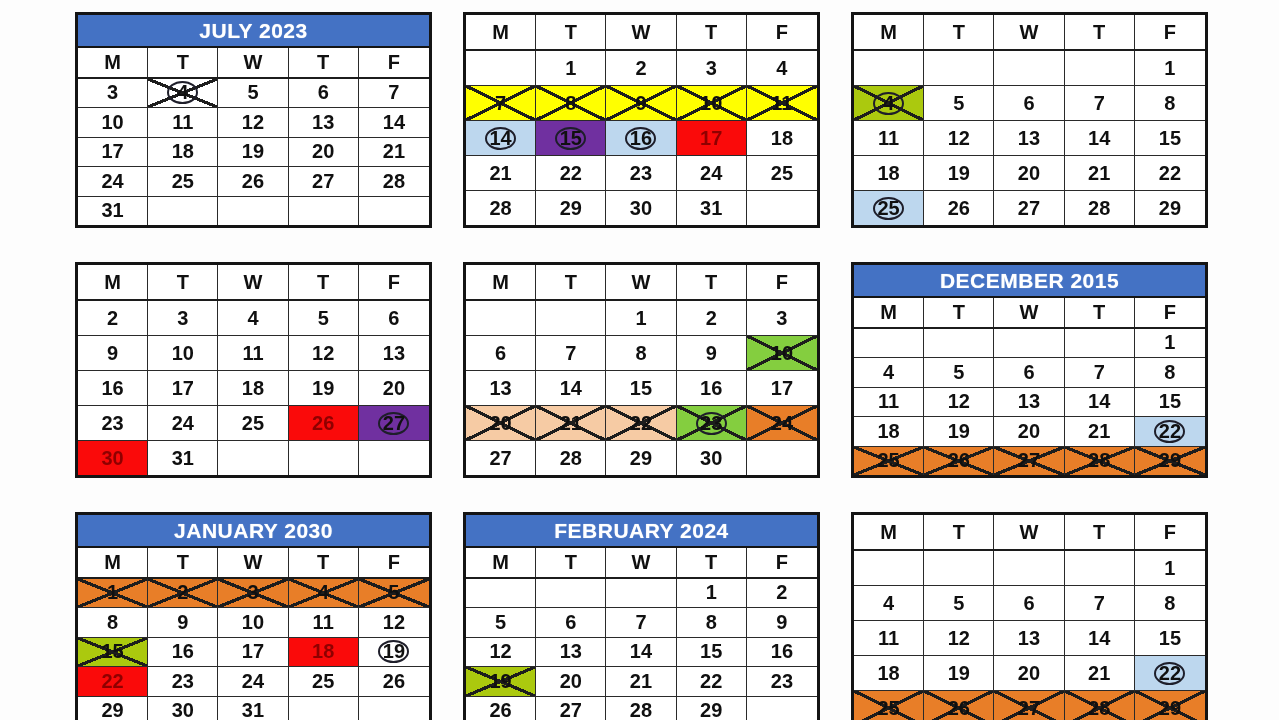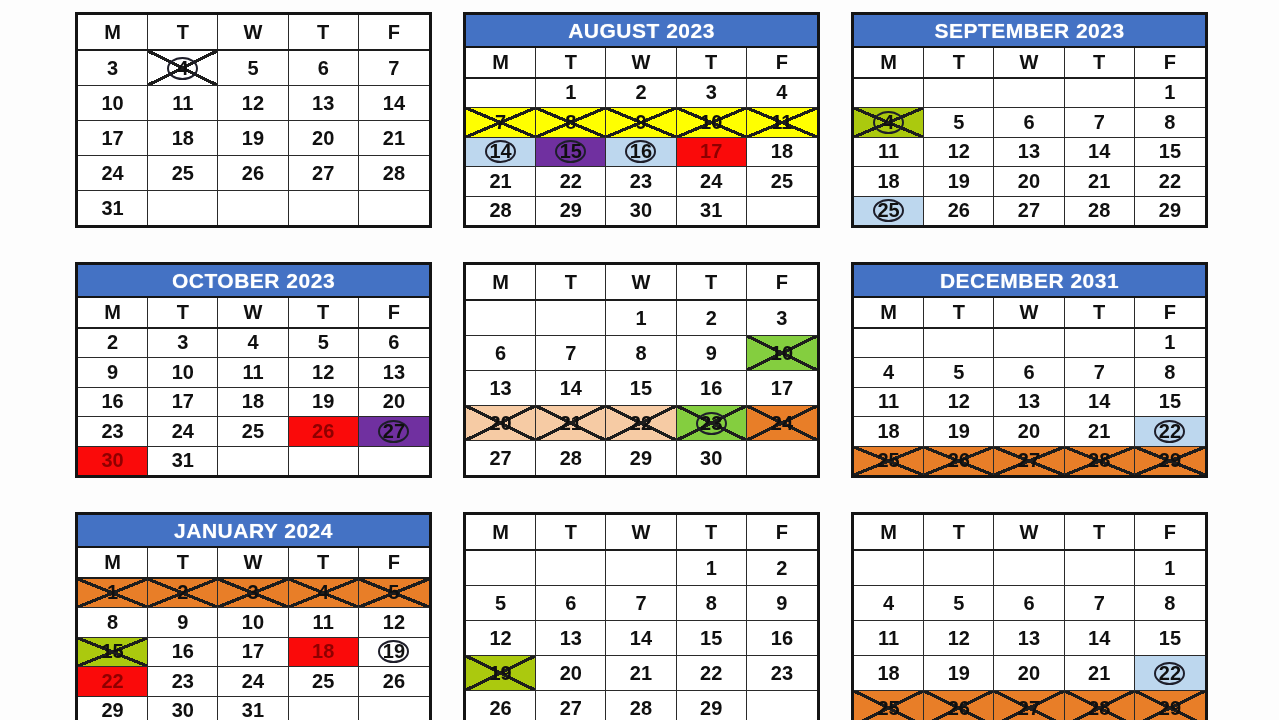--- a/index.html
+++ b/index.html
@@ -62,20 +62,21 @@
     min-width:31px;height:23px;
     border:2.5px solid #1e1e2a;border-radius:50%;
     box-sizing:border-box;position:relative;z-index:2;
   }
 </style>
 </head>
 <body>
 
 <div class="sheet">
     <div class="calendar">
+      <div class="cal-title" style="background: rgb(68, 114, 196); color: rgb(255, 255, 255);">JULY 2023</div>
       <div class="cal-row cal-head">
         <div class="cell head-cell">M</div>
         <div class="cell head-cell">T</div>
         <div class="cell head-cell">W</div>
         <div class="cell head-cell">T</div>
         <div class="cell head-cell">F</div>
       </div>
       <div class="cal-row">
         <div class="cell date-cell">
           <span style="position: relative; z-index: 1;">3</span>
@@ -145,695 +146,693 @@
         </div>
         <div class="cell date-cell">
           <span style="position: relative; z-index: 1;">28</span>
         </div>
       </div>
       <div class="cal-row">
         <div class="cell date-cell">
           <span style="position: relative; z-index: 1;">31</span>
         </div>
         <div class="cell date-cell"></div>
-        <div class="cell date-cell"></div>
-        <div class="cell date-cell"></div>
-        <div class="cell date-cell"></div>
-      </div>
-    </div>
-    <div class="calendar">
-      <div class="cal-title" style="background: rgb(68, 114, 196); color: rgb(255, 255, 255);">AUGUST 2023</div>
-      <div class="cal-row cal-head">
-        <div class="cell head-cell">M</div>
-        <div class="cell head-cell">T</div>
-        <div class="cell head-cell">W</div>
-        <div class="cell head-cell">T</div>
-        <div class="cell head-cell">F</div>
-      </div>
-      <div class="cal-row">
-        <div class="cell date-cell"></div>
-        <div class="cell date-cell">
-          <span style="position: relative; z-index: 1;">1</span>
-        </div>
-        <div class="cell date-cell">
-          <span style="position: relative; z-index: 1;">2</span>
-        </div>
-        <div class="cell date-cell">
-          <span style="position: relative; z-index: 1;">3</span>
-        </div>
-        <div class="cell date-cell">
-          <span style="position: relative; z-index: 1;">4</span>
-        </div>
-      </div>
-      <div class="cal-row">
-        <div class="cell date-cell" style="background: rgb(255, 255, 0);">
-          <div class="x-overlay"></div>
-          <span style="position: relative; z-index: 1;">7</span>
-        </div>
-        <div class="cell date-cell" style="background: rgb(255, 255, 0);">
-          <div class="x-overlay"></div>
-          <span style="position: relative; z-index: 1;">8</span>
-        </div>
-        <div class="cell date-cell" style="background: rgb(255, 255, 0);">
-          <div class="x-overlay"></div>
-          <span style="position: relative; z-index: 1;">9</span>
-        </div>
-        <div class="cell date-cell" style="background: rgb(255, 255, 0);">
-          <div class="x-overlay"></div>
-          <span style="position: relative; z-index: 1;">10</span>
-        </div>
-        <div class="cell date-cell" style="background: rgb(255, 255, 0);">
-          <div class="x-overlay"></div>
-          <span style="position: relative; z-index: 1;">11</span>
-        </div>
-      </div>
-      <div class="cal-row">
-        <div class="cell date-cell" style="background: rgb(189, 215, 238);">
-          <span class="day-circle">
-            <span style="position: relative; z-index: 1;">14</span>
-          </span>
-        </div>
-        <div class="cell date-cell" style="background: rgb(112, 48, 160);">
-          <span class="day-circle">
-            <span style="position: relative; z-index: 1;">15</span>
-          </span>
-        </div>
-        <div class="cell date-cell" style="background: rgb(189, 215, 238);">
-          <span class="day-circle">
-            <span style="position: relative; z-index: 1;">16</span>
-          </span>
-        </div>
-        <div class="cell date-cell" style="background: rgb(250, 10, 10);">
-          <span style="position: relative; z-index: 1; color: rgb(143, 0, 0);">17</span>
-        </div>
-        <div class="cell date-cell">
-          <span style="position: relative; z-index: 1;">18</span>
-        </div>
-      </div>
-      <div class="cal-row">
-        <div class="cell date-cell">
-          <span style="position: relative; z-index: 1;">21</span>
-        </div>
-        <div class="cell date-cell">
-          <span style="position: relative; z-index: 1;">22</span>
-        </div>
-        <div class="cell date-cell">
-          <span style="position: relative; z-index: 1;">23</span>
-        </div>
-        <div class="cell date-cell">
-          <span style="position: relative; z-index: 1;">24</span>
-        </div>
-        <div class="cell date-cell">
-          <span style="position: relative; z-index: 1;">25</span>
-        </div>
-      </div>
-      <div class="cal-row">
-        <div class="cell date-cell">
-          <span style="position: relative; z-index: 1;">28</span>
-        </div>
-        <div class="cell date-cell">
-          <span style="position: relative; z-index: 1;">29</span>
-        </div>
-        <div class="cell date-cell">
-          <span style="position: relative; z-index: 1;">30</span>
-        </div>
-        <div class="cell date-cell">
-          <span style="position: relative; z-index: 1;">31</span>
-        </div>
-        <div class="cell date-cell"></div>
-      </div>
-    </div>
-    <div class="calendar">
-      <div class="cal-title" style="background: rgb(68, 114, 196); color: rgb(255, 255, 255);">SEPTEMBER 2023</div>
-      <div class="cal-row cal-head">
-        <div class="cell head-cell">M</div>
-        <div class="cell head-cell">T</div>
-        <div class="cell head-cell">W</div>
-        <div class="cell head-cell">T</div>
-        <div class="cell head-cell">F</div>
-      </div>
-      <div class="cal-row">
-        <div class="cell date-cell"></div>
-        <div class="cell date-cell"></div>
-        <div class="cell date-cell"></div>
-        <div class="cell date-cell"></div>
-        <div class="cell date-cell">
-          <span style="position: relative; z-index: 1;">1</span>
-        </div>
-      </div>
-      <div class="cal-row">
-        <div class="cell date-cell" style="background: rgb(171, 201, 14);">
-          <div class="x-overlay"></div>
-          <span class="day-circle">
-            <span style="position: relative; z-index: 1;">4</span>
-          </span>
-        </div>
-        <div class="cell date-cell">
-          <span style="position: relative; z-index: 1;">5</span>
-        </div>
-        <div class="cell date-cell">
-          <span style="position: relative; z-index: 1;">6</span>
-        </div>
-        <div class="cell date-cell">
-          <span style="position: relative; z-index: 1;">7</span>
-        </div>
-        <div class="cell date-cell">
-          <span style="position: relative; z-index: 1;">8</span>
-        </div>
-      </div>
-      <div class="cal-row">
-        <div class="cell date-cell">
-          <span style="position: relative; z-index: 1;">11</span>
-        </div>
-        <div class="cell date-cell">
-          <span style="position: relative; z-index: 1;">12</span>
-        </div>
-        <div class="cell date-cell">
-          <span style="position: relative; z-index: 1;">13</span>
-        </div>
-        <div class="cell date-cell">
-          <span style="position: relative; z-index: 1;">14</span>
-        </div>
-        <div class="cell date-cell">
-          <span style="position: relative; z-index: 1;">15</span>
-        </div>
-      </div>
-      <div class="cal-row">
-        <div class="cell date-cell">
-          <span style="position: relative; z-index: 1;">18</span>
-        </div>
-        <div class="cell date-cell">
-          <span style="position: relative; z-index: 1;">19</span>
-        </div>
-        <div class="cell date-cell">
-          <span style="position: relative; z-index: 1;">20</span>
-        </div>
-        <div class="cell date-cell">
-          <span style="position: relative; z-index: 1;">21</span>
-        </div>
-        <div class="cell date-cell">
-          <span style="position: relative; z-index: 1;">22</span>
-        </div>
-      </div>
-      <div class="cal-row">
-        <div class="cell date-cell" style="background: rgb(189, 215, 238);">
-          <span class="day-circle">
-            <span style="position: relative; z-index: 1;">25</span>
-          </span>
-        </div>
-        <div class="cell date-cell">
-          <span style="position: relative; z-index: 1;">26</span>
-        </div>
-        <div class="cell date-cell">
-          <span style="position: relative; z-index: 1;">27</span>
-        </div>
-        <div class="cell date-cell">
-          <span style="position: relative; z-index: 1;">28</span>
-        </div>
-        <div class="cell date-cell">
-          <span style="position: relative; z-index: 1;">29</span>
-        </div>
-      </div>
-    </div>
-    <div class="calendar">
-      <div class="cal-title" style="background: rgb(68, 114, 196); color: rgb(255, 255, 255);">OCTOBER 2023</div>
-      <div class="cal-row cal-head">
-        <div class="cell head-cell">M</div>
-        <div class="cell head-cell">T</div>
-        <div class="cell head-cell">W</div>
-        <div class="cell head-cell">T</div>
-        <div class="cell head-cell">F</div>
-      </div>
-      <div class="cal-row">
-        <div class="cell date-cell">
-          <span style="position: relative; z-index: 1;">2</span>
-        </div>
-        <div class="cell date-cell">
-          <span style="position: relative; z-index: 1;">3</span>
-        </div>
-        <div class="cell date-cell">
-          <span style="position: relative; z-index: 1;">4</span>
-        </div>
-        <div class="cell date-cell">
-          <span style="position: relative; z-index: 1;">5</span>
-        </div>
-        <div class="cell date-cell">
-          <span style="position: relative; z-index: 1;">6</span>
-        </div>
-      </div>
-      <div class="cal-row">
-        <div class="cell date-cell">
-          <span style="position: relative; z-index: 1;">9</span>
-        </div>
-        <div class="cell date-cell">
-          <span style="position: relative; z-index: 1;">10</span>
-        </div>
-        <div class="cell date-cell">
-          <span style="position: relative; z-index: 1;">11</span>
-        </div>
-        <div class="cell date-cell">
-          <span style="position: relative; z-index: 1;">12</span>
-        </div>
-        <div class="cell date-cell">
-          <span style="position: relative; z-index: 1;">13</span>
-        </div>
-      </div>
-      <div class="cal-row">
-        <div class="cell date-cell">
-          <span style="position: relative; z-index: 1;">16</span>
-        </div>
-        <div class="cell date-cell">
-          <span style="position: relative; z-index: 1;">17</span>
-        </div>
-        <div class="cell date-cell">
-          <span style="position: relative; z-index: 1;">18</span>
-        </div>
-        <div class="cell date-cell">
-          <span style="position: relative; z-index: 1;">19</span>
-        </div>
-        <div class="cell date-cell">
-          <span style="position: relative; z-index: 1;">20</span>
-        </div>
-      </div>
-      <div class="cal-row">
-        <div class="cell date-cell">
-          <span style="position: relative; z-index: 1;">23</span>
-        </div>
-        <div class="cell date-cell">
-          <span style="position: relative; z-index: 1;">24</span>
-        </div>
-        <div class="cell date-cell">
-          <span style="position: relative; z-index: 1;">25</span>
-        </div>
-        <div class="cell date-cell" style="background: rgb(250, 10, 10);">
-          <span style="position: relative; z-index: 1; color: rgb(143, 0, 0);">26</span>
-        </div>
-        <div class="cell date-cell" style="background: rgb(112, 48, 160);">
-          <span class="day-circle">
-            <span style="position: relative; z-index: 1;">27</span>
-          </span>
-        </div>
-      </div>
-      <div class="cal-row">
-        <div class="cell date-cell" style="background: rgb(250, 10, 10);">
-          <span style="position: relative; z-index: 1; color: rgb(143, 0, 0);">30</span>
-        </div>
-        <div class="cell date-cell">
-          <span style="position: relative; z-index: 1;">31</span>
-        </div>
         <div class="cell date-cell"></div>
         <div class="cell date-cell"></div>
         <div class="cell date-cell"></div>
       </div>
     </div>
     <div class="calendar">
       <div class="cal-row cal-head">
         <div class="cell head-cell">M</div>
         <div class="cell head-cell">T</div>
         <div class="cell head-cell">W</div>
         <div class="cell head-cell">T</div>
         <div class="cell head-cell">F</div>
       </div>
       <div class="cal-row">
         <div class="cell date-cell"></div>
-        <div class="cell date-cell"></div>
         <div class="cell date-cell">
           <span style="position: relative; z-index: 1;">1</span>
         </div>
         <div class="cell date-cell">
           <span style="position: relative; z-index: 1;">2</span>
         </div>
         <div class="cell date-cell">
           <span style="position: relative; z-index: 1;">3</span>
         </div>
-      </div>
-      <div class="cal-row">
-        <div class="cell date-cell">
-          <span style="position: relative; z-index: 1;">6</span>
-        </div>
-        <div class="cell date-cell">
+        <div class="cell date-cell">
+          <span style="position: relative; z-index: 1;">4</span>
+        </div>
+      </div>
+      <div class="cal-row">
+        <div class="cell date-cell" style="background: rgb(255, 255, 0);">
+          <div class="x-overlay"></div>
           <span style="position: relative; z-index: 1;">7</span>
         </div>
-        <div class="cell date-cell">
+        <div class="cell date-cell" style="background: rgb(255, 255, 0);">
+          <div class="x-overlay"></div>
           <span style="position: relative; z-index: 1;">8</span>
         </div>
-        <div class="cell date-cell">
+        <div class="cell date-cell" style="background: rgb(255, 255, 0);">
+          <div class="x-overlay"></div>
           <span style="position: relative; z-index: 1;">9</span>
         </div>
-        <div class="cell date-cell" style="background: rgb(132, 206, 63);">
+        <div class="cell date-cell" style="background: rgb(255, 255, 0);">
           <div class="x-overlay"></div>
           <span style="position: relative; z-index: 1;">10</span>
         </div>
-      </div>
-      <div class="cal-row">
-        <div class="cell date-cell">
-          <span style="position: relative; z-index: 1;">13</span>
-        </div>
-        <div class="cell date-cell">
-          <span style="position: relative; z-index: 1;">14</span>
-        </div>
-        <div class="cell date-cell">
-          <span style="position: relative; z-index: 1;">15</span>
-        </div>
-        <div class="cell date-cell">
-          <span style="position: relative; z-index: 1;">16</span>
-        </div>
-        <div class="cell date-cell">
-          <span style="position: relative; z-index: 1;">17</span>
-        </div>
-      </div>
-      <div class="cal-row">
-        <div class="cell date-cell" style="background: rgb(246, 203, 164);">
-          <div class="x-overlay"></div>
-          <span style="position: relative; z-index: 1;">20</span>
-        </div>
-        <div class="cell date-cell" style="background: rgb(246, 203, 164);">
-          <div class="x-overlay"></div>
+        <div class="cell date-cell" style="background: rgb(255, 255, 0);">
+          <div class="x-overlay"></div>
+          <span style="position: relative; z-index: 1;">11</span>
+        </div>
+      </div>
+      <div class="cal-row">
+        <div class="cell date-cell" style="background: rgb(189, 215, 238);">
+          <span class="day-circle">
+            <span style="position: relative; z-index: 1;">14</span>
+          </span>
+        </div>
+        <div class="cell date-cell" style="background: rgb(112, 48, 160);">
+          <span class="day-circle">
+            <span style="position: relative; z-index: 1;">15</span>
+          </span>
+        </div>
+        <div class="cell date-cell" style="background: rgb(189, 215, 238);">
+          <span class="day-circle">
+            <span style="position: relative; z-index: 1;">16</span>
+          </span>
+        </div>
+        <div class="cell date-cell" style="background: rgb(250, 10, 10);">
+          <span style="position: relative; z-index: 1; color: rgb(143, 0, 0);">17</span>
+        </div>
+        <div class="cell date-cell">
+          <span style="position: relative; z-index: 1;">18</span>
+        </div>
+      </div>
+      <div class="cal-row">
+        <div class="cell date-cell">
           <span style="position: relative; z-index: 1;">21</span>
         </div>
-        <div class="cell date-cell" style="background: rgb(246, 203, 164);">
-          <div class="x-overlay"></div>
+        <div class="cell date-cell">
           <span style="position: relative; z-index: 1;">22</span>
         </div>
-        <div class="cell date-cell" style="background: rgb(132, 206, 63);">
-          <div class="x-overlay"></div>
-          <span class="day-circle">
-            <span style="position: relative; z-index: 1;">23</span>
-          </span>
-        </div>
-        <div class="cell date-cell" style="background: rgb(232, 126, 40);">
-          <div class="x-overlay"></div>
+        <div class="cell date-cell">
+          <span style="position: relative; z-index: 1;">23</span>
+        </div>
+        <div class="cell date-cell">
           <span style="position: relative; z-index: 1;">24</span>
         </div>
-      </div>
-      <div class="cal-row">
-        <div class="cell date-cell">
-          <span style="position: relative; z-index: 1;">27</span>
-        </div>
+        <div class="cell date-cell">
+          <span style="position: relative; z-index: 1;">25</span>
+        </div>
+      </div>
+      <div class="cal-row">
         <div class="cell date-cell">
           <span style="position: relative; z-index: 1;">28</span>
         </div>
         <div class="cell date-cell">
           <span style="position: relative; z-index: 1;">29</span>
         </div>
         <div class="cell date-cell">
           <span style="position: relative; z-index: 1;">30</span>
         </div>
-        <div class="cell date-cell"></div>
-      </div>
-    </div>
-    <div class="calendar">
-      <div class="cal-title" style="background: rgb(68, 114, 196); color: rgb(255, 255, 255);">DECEMBER 2031</div>
-      <div class="cal-row cal-head">
-        <div class="cell head-cell">M</div>
-        <div class="cell head-cell">T</div>
-        <div class="cell head-cell">W</div>
-        <div class="cell head-cell">T</div>
-        <div class="cell head-cell">F</div>
-      </div>
-      <div class="cal-row">
-        <div class="cell date-cell"></div>
-        <div class="cell date-cell"></div>
-        <div class="cell date-cell"></div>
-        <div class="cell date-cell"></div>
-        <div class="cell date-cell">
-          <span style="position: relative; z-index: 1;">1</span>
-        </div>
-      </div>
-      <div class="cal-row">
-        <div class="cell date-cell">
-          <span style="position: relative; z-index: 1;">4</span>
-        </div>
-        <div class="cell date-cell">
-          <span style="position: relative; z-index: 1;">5</span>
-        </div>
-        <div class="cell date-cell">
-          <span style="position: relative; z-index: 1;">6</span>
-        </div>
-        <div class="cell date-cell">
-          <span style="position: relative; z-index: 1;">7</span>
-        </div>
-        <div class="cell date-cell">
-          <span style="position: relative; z-index: 1;">8</span>
-        </div>
-      </div>
-      <div class="cal-row">
-        <div class="cell date-cell">
-          <span style="position: relative; z-index: 1;">11</span>
-        </div>
-        <div class="cell date-cell">
-          <span style="position: relative; z-index: 1;">12</span>
-        </div>
-        <div class="cell date-cell">
-          <span style="position: relative; z-index: 1;">13</span>
-        </div>
-        <div class="cell date-cell">
-          <span style="position: relative; z-index: 1;">14</span>
-        </div>
-        <div class="cell date-cell">
-          <span style="position: relative; z-index: 1;">15</span>
-        </div>
-      </div>
-      <div class="cal-row">
-        <div class="cell date-cell">
-          <span style="position: relative; z-index: 1;">18</span>
-        </div>
-        <div class="cell date-cell">
-          <span style="position: relative; z-index: 1;">19</span>
-        </div>
-        <div class="cell date-cell">
-          <span style="position: relative; z-index: 1;">20</span>
-        </div>
-        <div class="cell date-cell">
-          <span style="position: relative; z-index: 1;">21</span>
-        </div>
-        <div class="cell date-cell" style="background: rgb(189, 215, 238);">
-          <span class="day-circle">
-            <span style="position: relative; z-index: 1;">22</span>
-          </span>
-        </div>
-      </div>
-      <div class="cal-row">
-        <div class="cell date-cell" style="background: rgb(232, 126, 40);">
-          <div class="x-overlay"></div>
-          <span style="position: relative; z-index: 1;">25</span>
-        </div>
-        <div class="cell date-cell" style="background: rgb(232, 126, 40);">
-          <div class="x-overlay"></div>
-          <span style="position: relative; z-index: 1;">26</span>
-        </div>
-        <div class="cell date-cell" style="background: rgb(232, 126, 40);">
-          <div class="x-overlay"></div>
-          <span style="position: relative; z-index: 1;">27</span>
-        </div>
-        <div class="cell date-cell" style="background: rgb(232, 126, 40);">
-          <div class="x-overlay"></div>
-          <span style="position: relative; z-index: 1;">28</span>
-        </div>
-        <div class="cell date-cell" style="background: rgb(232, 126, 40);">
-          <div class="x-overlay"></div>
-          <span style="position: relative; z-index: 1;">29</span>
-        </div>
-      </div>
-    </div>
-    <div class="calendar">
-      <div class="cal-title" style="background: rgb(68, 114, 196); color: rgb(255, 255, 255);">JANUARY 2024</div>
-      <div class="cal-row cal-head">
-        <div class="cell head-cell">M</div>
-        <div class="cell head-cell">T</div>
-        <div class="cell head-cell">W</div>
-        <div class="cell head-cell">T</div>
-        <div class="cell head-cell">F</div>
-      </div>
-      <div class="cal-row">
-        <div class="cell date-cell" style="background: rgb(232, 126, 40);">
-          <div class="x-overlay"></div>
-          <span style="position: relative; z-index: 1;">1</span>
-        </div>
-        <div class="cell date-cell" style="background: rgb(232, 126, 40);">
-          <div class="x-overlay"></div>
-          <span style="position: relative; z-index: 1;">2</span>
-        </div>
-        <div class="cell date-cell" style="background: rgb(232, 126, 40);">
-          <div class="x-overlay"></div>
-          <span style="position: relative; z-index: 1;">3</span>
-        </div>
-        <div class="cell date-cell" style="background: rgb(232, 126, 40);">
-          <div class="x-overlay"></div>
-          <span style="position: relative; z-index: 1;">4</span>
-        </div>
-        <div class="cell date-cell" style="background: rgb(232, 126, 40);">
-          <div class="x-overlay"></div>
-          <span style="position: relative; z-index: 1;">5</span>
-        </div>
-      </div>
-      <div class="cal-row">
-        <div class="cell date-cell">
-          <span style="position: relative; z-index: 1;">8</span>
-        </div>
-        <div class="cell date-cell">
-          <span style="position: relative; z-index: 1;">9</span>
-        </div>
-        <div class="cell date-cell">
-          <span style="position: relative; z-index: 1;">10</span>
-        </div>
-        <div class="cell date-cell">
-          <span style="position: relative; z-index: 1;">11</span>
-        </div>
-        <div class="cell date-cell">
-          <span style="position: relative; z-index: 1;">12</span>
-        </div>
-      </div>
-      <div class="cal-row">
-        <div class="cell date-cell" style="background: rgb(171, 201, 14);">
-          <div class="x-overlay"></div>
-          <span style="position: relative; z-index: 1;">15</span>
-        </div>
-        <div class="cell date-cell">
-          <span style="position: relative; z-index: 1;">16</span>
-        </div>
-        <div class="cell date-cell">
-          <span style="position: relative; z-index: 1;">17</span>
-        </div>
-        <div class="cell date-cell" style="background: rgb(250, 10, 10);">
-          <span style="position: relative; z-index: 1; color: rgb(143, 0, 0);">18</span>
-        </div>
-        <div class="cell date-cell">
-          <span class="day-circle">
-            <span style="position: relative; z-index: 1;">19</span>
-          </span>
-        </div>
-      </div>
-      <div class="cal-row">
-        <div class="cell date-cell" style="background: rgb(250, 10, 10);">
-          <span style="position: relative; z-index: 1; color: rgb(143, 0, 0);">22</span>
-        </div>
-        <div class="cell date-cell">
-          <span style="position: relative; z-index: 1;">23</span>
-        </div>
-        <div class="cell date-cell">
-          <span style="position: relative; z-index: 1;">24</span>
-        </div>
-        <div class="cell date-cell">
-          <span style="position: relative; z-index: 1;">25</span>
-        </div>
-        <div class="cell date-cell">
-          <span style="position: relative; z-index: 1;">26</span>
-        </div>
-      </div>
-      <div class="cal-row">
-        <div class="cell date-cell">
-          <span style="position: relative; z-index: 1;">29</span>
-        </div>
-        <div class="cell date-cell">
-          <span style="position: relative; z-index: 1;">30</span>
-        </div>
         <div class="cell date-cell">
           <span style="position: relative; z-index: 1;">31</span>
         </div>
-        <div class="cell date-cell"></div>
         <div class="cell date-cell"></div>
       </div>
     </div>
     <div class="calendar">
       <div class="cal-row cal-head">
         <div class="cell head-cell">M</div>
         <div class="cell head-cell">T</div>
         <div class="cell head-cell">W</div>
         <div class="cell head-cell">T</div>
         <div class="cell head-cell">F</div>
       </div>
       <div class="cal-row">
         <div class="cell date-cell"></div>
         <div class="cell date-cell"></div>
         <div class="cell date-cell"></div>
+        <div class="cell date-cell"></div>
         <div class="cell date-cell">
           <span style="position: relative; z-index: 1;">1</span>
         </div>
-        <div class="cell date-cell">
-          <span style="position: relative; z-index: 1;">2</span>
-        </div>
-      </div>
-      <div class="cal-row">
+      </div>
+      <div class="cal-row">
+        <div class="cell date-cell" style="background: rgb(171, 201, 14);">
+          <div class="x-overlay"></div>
+          <span class="day-circle">
+            <span style="position: relative; z-index: 1;">4</span>
+          </span>
+        </div>
         <div class="cell date-cell">
           <span style="position: relative; z-index: 1;">5</span>
         </div>
         <div class="cell date-cell">
           <span style="position: relative; z-index: 1;">6</span>
         </div>
         <div class="cell date-cell">
           <span style="position: relative; z-index: 1;">7</span>
         </div>
         <div class="cell date-cell">
           <span style="position: relative; z-index: 1;">8</span>
         </div>
-        <div class="cell date-cell">
-          <span style="position: relative; z-index: 1;">9</span>
-        </div>
-      </div>
-      <div class="cal-row">
+      </div>
+      <div class="cal-row">
+        <div class="cell date-cell">
+          <span style="position: relative; z-index: 1;">11</span>
+        </div>
         <div class="cell date-cell">
           <span style="position: relative; z-index: 1;">12</span>
         </div>
         <div class="cell date-cell">
           <span style="position: relative; z-index: 1;">13</span>
         </div>
         <div class="cell date-cell">
           <span style="position: relative; z-index: 1;">14</span>
         </div>
         <div class="cell date-cell">
           <span style="position: relative; z-index: 1;">15</span>
         </div>
-        <div class="cell date-cell">
-          <span style="position: relative; z-index: 1;">16</span>
-        </div>
-      </div>
-      <div class="cal-row">
-        <div class="cell date-cell" style="background: rgb(171, 201, 14);">
-          <div class="x-overlay"></div>
+      </div>
+      <div class="cal-row">
+        <div class="cell date-cell">
+          <span style="position: relative; z-index: 1;">18</span>
+        </div>
+        <div class="cell date-cell">
           <span style="position: relative; z-index: 1;">19</span>
         </div>
         <div class="cell date-cell">
           <span style="position: relative; z-index: 1;">20</span>
         </div>
         <div class="cell date-cell">
           <span style="position: relative; z-index: 1;">21</span>
         </div>
         <div class="cell date-cell">
           <span style="position: relative; z-index: 1;">22</span>
         </div>
-        <div class="cell date-cell">
-          <span style="position: relative; z-index: 1;">23</span>
-        </div>
-      </div>
-      <div class="cal-row">
+      </div>
+      <div class="cal-row">
+        <div class="cell date-cell" style="background: rgb(189, 215, 238);">
+          <span class="day-circle">
+            <span style="position: relative; z-index: 1;">25</span>
+          </span>
+        </div>
         <div class="cell date-cell">
           <span style="position: relative; z-index: 1;">26</span>
         </div>
         <div class="cell date-cell">
           <span style="position: relative; z-index: 1;">27</span>
         </div>
         <div class="cell date-cell">
           <span style="position: relative; z-index: 1;">28</span>
         </div>
         <div class="cell date-cell">
           <span style="position: relative; z-index: 1;">29</span>
         </div>
-        <div class="cell date-cell"></div>
       </div>
     </div>
     <div class="calendar">
       <div class="cal-row cal-head">
         <div class="cell head-cell">M</div>
         <div class="cell head-cell">T</div>
         <div class="cell head-cell">W</div>
         <div class="cell head-cell">T</div>
         <div class="cell head-cell">F</div>
       </div>
       <div class="cal-row">
+        <div class="cell date-cell">
+          <span style="position: relative; z-index: 1;">2</span>
+        </div>
+        <div class="cell date-cell">
+          <span style="position: relative; z-index: 1;">3</span>
+        </div>
+        <div class="cell date-cell">
+          <span style="position: relative; z-index: 1;">4</span>
+        </div>
+        <div class="cell date-cell">
+          <span style="position: relative; z-index: 1;">5</span>
+        </div>
+        <div class="cell date-cell">
+          <span style="position: relative; z-index: 1;">6</span>
+        </div>
+      </div>
+      <div class="cal-row">
+        <div class="cell date-cell">
+          <span style="position: relative; z-index: 1;">9</span>
+        </div>
+        <div class="cell date-cell">
+          <span style="position: relative; z-index: 1;">10</span>
+        </div>
+        <div class="cell date-cell">
+          <span style="position: relative; z-index: 1;">11</span>
+        </div>
+        <div class="cell date-cell">
+          <span style="position: relative; z-index: 1;">12</span>
+        </div>
+        <div class="cell date-cell">
+          <span style="position: relative; z-index: 1;">13</span>
+        </div>
+      </div>
+      <div class="cal-row">
+        <div class="cell date-cell">
+          <span style="position: relative; z-index: 1;">16</span>
+        </div>
+        <div class="cell date-cell">
+          <span style="position: relative; z-index: 1;">17</span>
+        </div>
+        <div class="cell date-cell">
+          <span style="position: relative; z-index: 1;">18</span>
+        </div>
+        <div class="cell date-cell">
+          <span style="position: relative; z-index: 1;">19</span>
+        </div>
+        <div class="cell date-cell">
+          <span style="position: relative; z-index: 1;">20</span>
+        </div>
+      </div>
+      <div class="cal-row">
+        <div class="cell date-cell">
+          <span style="position: relative; z-index: 1;">23</span>
+        </div>
+        <div class="cell date-cell">
+          <span style="position: relative; z-index: 1;">24</span>
+        </div>
+        <div class="cell date-cell">
+          <span style="position: relative; z-index: 1;">25</span>
+        </div>
+        <div class="cell date-cell" style="background: rgb(250, 10, 10);">
+          <span style="position: relative; z-index: 1; color: rgb(143, 0, 0);">26</span>
+        </div>
+        <div class="cell date-cell" style="background: rgb(112, 48, 160);">
+          <span class="day-circle">
+            <span style="position: relative; z-index: 1;">27</span>
+          </span>
+        </div>
+      </div>
+      <div class="cal-row">
+        <div class="cell date-cell" style="background: rgb(250, 10, 10);">
+          <span style="position: relative; z-index: 1; color: rgb(143, 0, 0);">30</span>
+        </div>
+        <div class="cell date-cell">
+          <span style="position: relative; z-index: 1;">31</span>
+        </div>
+        <div class="cell date-cell"></div>
+        <div class="cell date-cell"></div>
+        <div class="cell date-cell"></div>
+      </div>
+    </div>
+    <div class="calendar">
+      <div class="cal-row cal-head">
+        <div class="cell head-cell">M</div>
+        <div class="cell head-cell">T</div>
+        <div class="cell head-cell">W</div>
+        <div class="cell head-cell">T</div>
+        <div class="cell head-cell">F</div>
+      </div>
+      <div class="cal-row">
+        <div class="cell date-cell"></div>
+        <div class="cell date-cell"></div>
+        <div class="cell date-cell">
+          <span style="position: relative; z-index: 1;">1</span>
+        </div>
+        <div class="cell date-cell">
+          <span style="position: relative; z-index: 1;">2</span>
+        </div>
+        <div class="cell date-cell">
+          <span style="position: relative; z-index: 1;">3</span>
+        </div>
+      </div>
+      <div class="cal-row">
+        <div class="cell date-cell">
+          <span style="position: relative; z-index: 1;">6</span>
+        </div>
+        <div class="cell date-cell">
+          <span style="position: relative; z-index: 1;">7</span>
+        </div>
+        <div class="cell date-cell">
+          <span style="position: relative; z-index: 1;">8</span>
+        </div>
+        <div class="cell date-cell">
+          <span style="position: relative; z-index: 1;">9</span>
+        </div>
+        <div class="cell date-cell" style="background: rgb(132, 206, 63);">
+          <div class="x-overlay"></div>
+          <span style="position: relative; z-index: 1;">10</span>
+        </div>
+      </div>
+      <div class="cal-row">
+        <div class="cell date-cell">
+          <span style="position: relative; z-index: 1;">13</span>
+        </div>
+        <div class="cell date-cell">
+          <span style="position: relative; z-index: 1;">14</span>
+        </div>
+        <div class="cell date-cell">
+          <span style="position: relative; z-index: 1;">15</span>
+        </div>
+        <div class="cell date-cell">
+          <span style="position: relative; z-index: 1;">16</span>
+        </div>
+        <div class="cell date-cell">
+          <span style="position: relative; z-index: 1;">17</span>
+        </div>
+      </div>
+      <div class="cal-row">
+        <div class="cell date-cell" style="background: rgb(246, 203, 164);">
+          <div class="x-overlay"></div>
+          <span style="position: relative; z-index: 1;">20</span>
+        </div>
+        <div class="cell date-cell" style="background: rgb(246, 203, 164);">
+          <div class="x-overlay"></div>
+          <span style="position: relative; z-index: 1;">21</span>
+        </div>
+        <div class="cell date-cell" style="background: rgb(246, 203, 164);">
+          <div class="x-overlay"></div>
+          <span style="position: relative; z-index: 1;">22</span>
+        </div>
+        <div class="cell date-cell" style="background: rgb(132, 206, 63);">
+          <div class="x-overlay"></div>
+          <span class="day-circle">
+            <span style="position: relative; z-index: 1;">23</span>
+          </span>
+        </div>
+        <div class="cell date-cell" style="background: rgb(232, 126, 40);">
+          <div class="x-overlay"></div>
+          <span style="position: relative; z-index: 1;">24</span>
+        </div>
+      </div>
+      <div class="cal-row">
+        <div class="cell date-cell">
+          <span style="position: relative; z-index: 1;">27</span>
+        </div>
+        <div class="cell date-cell">
+          <span style="position: relative; z-index: 1;">28</span>
+        </div>
+        <div class="cell date-cell">
+          <span style="position: relative; z-index: 1;">29</span>
+        </div>
+        <div class="cell date-cell">
+          <span style="position: relative; z-index: 1;">30</span>
+        </div>
+        <div class="cell date-cell"></div>
+      </div>
+    </div>
+    <div class="calendar">
+      <div class="cal-title" style="background: rgb(68, 114, 196); color: rgb(255, 255, 255);">DECEMBER 2015</div>
+      <div class="cal-row cal-head">
+        <div class="cell head-cell">M</div>
+        <div class="cell head-cell">T</div>
+        <div class="cell head-cell">W</div>
+        <div class="cell head-cell">T</div>
+        <div class="cell head-cell">F</div>
+      </div>
+      <div class="cal-row">
+        <div class="cell date-cell"></div>
+        <div class="cell date-cell"></div>
+        <div class="cell date-cell"></div>
+        <div class="cell date-cell"></div>
+        <div class="cell date-cell">
+          <span style="position: relative; z-index: 1;">1</span>
+        </div>
+      </div>
+      <div class="cal-row">
+        <div class="cell date-cell">
+          <span style="position: relative; z-index: 1;">4</span>
+        </div>
+        <div class="cell date-cell">
+          <span style="position: relative; z-index: 1;">5</span>
+        </div>
+        <div class="cell date-cell">
+          <span style="position: relative; z-index: 1;">6</span>
+        </div>
+        <div class="cell date-cell">
+          <span style="position: relative; z-index: 1;">7</span>
+        </div>
+        <div class="cell date-cell">
+          <span style="position: relative; z-index: 1;">8</span>
+        </div>
+      </div>
+      <div class="cal-row">
+        <div class="cell date-cell">
+          <span style="position: relative; z-index: 1;">11</span>
+        </div>
+        <div class="cell date-cell">
+          <span style="position: relative; z-index: 1;">12</span>
+        </div>
+        <div class="cell date-cell">
+          <span style="position: relative; z-index: 1;">13</span>
+        </div>
+        <div class="cell date-cell">
+          <span style="position: relative; z-index: 1;">14</span>
+        </div>
+        <div class="cell date-cell">
+          <span style="position: relative; z-index: 1;">15</span>
+        </div>
+      </div>
+      <div class="cal-row">
+        <div class="cell date-cell">
+          <span style="position: relative; z-index: 1;">18</span>
+        </div>
+        <div class="cell date-cell">
+          <span style="position: relative; z-index: 1;">19</span>
+        </div>
+        <div class="cell date-cell">
+          <span style="position: relative; z-index: 1;">20</span>
+        </div>
+        <div class="cell date-cell">
+          <span style="position: relative; z-index: 1;">21</span>
+        </div>
+        <div class="cell date-cell" style="background: rgb(189, 215, 238);">
+          <span class="day-circle">
+            <span style="position: relative; z-index: 1;">22</span>
+          </span>
+        </div>
+      </div>
+      <div class="cal-row">
+        <div class="cell date-cell" style="background: rgb(232, 126, 40);">
+          <div class="x-overlay"></div>
+          <span style="position: relative; z-index: 1;">25</span>
+        </div>
+        <div class="cell date-cell" style="background: rgb(232, 126, 40);">
+          <div class="x-overlay"></div>
+          <span style="position: relative; z-index: 1;">26</span>
+        </div>
+        <div class="cell date-cell" style="background: rgb(232, 126, 40);">
+          <div class="x-overlay"></div>
+          <span style="position: relative; z-index: 1;">27</span>
+        </div>
+        <div class="cell date-cell" style="background: rgb(232, 126, 40);">
+          <div class="x-overlay"></div>
+          <span style="position: relative; z-index: 1;">28</span>
+        </div>
+        <div class="cell date-cell" style="background: rgb(232, 126, 40);">
+          <div class="x-overlay"></div>
+          <span style="position: relative; z-index: 1;">29</span>
+        </div>
+      </div>
+    </div>
+    <div class="calendar">
+      <div class="cal-title" style="background: rgb(68, 114, 196); color: rgb(255, 255, 255);">JANUARY 2030</div>
+      <div class="cal-row cal-head">
+        <div class="cell head-cell">M</div>
+        <div class="cell head-cell">T</div>
+        <div class="cell head-cell">W</div>
+        <div class="cell head-cell">T</div>
+        <div class="cell head-cell">F</div>
+      </div>
+      <div class="cal-row">
+        <div class="cell date-cell" style="background: rgb(232, 126, 40);">
+          <div class="x-overlay"></div>
+          <span style="position: relative; z-index: 1;">1</span>
+        </div>
+        <div class="cell date-cell" style="background: rgb(232, 126, 40);">
+          <div class="x-overlay"></div>
+          <span style="position: relative; z-index: 1;">2</span>
+        </div>
+        <div class="cell date-cell" style="background: rgb(232, 126, 40);">
+          <div class="x-overlay"></div>
+          <span style="position: relative; z-index: 1;">3</span>
+        </div>
+        <div class="cell date-cell" style="background: rgb(232, 126, 40);">
+          <div class="x-overlay"></div>
+          <span style="position: relative; z-index: 1;">4</span>
+        </div>
+        <div class="cell date-cell" style="background: rgb(232, 126, 40);">
+          <div class="x-overlay"></div>
+          <span style="position: relative; z-index: 1;">5</span>
+        </div>
+      </div>
+      <div class="cal-row">
+        <div class="cell date-cell">
+          <span style="position: relative; z-index: 1;">8</span>
+        </div>
+        <div class="cell date-cell">
+          <span style="position: relative; z-index: 1;">9</span>
+        </div>
+        <div class="cell date-cell">
+          <span style="position: relative; z-index: 1;">10</span>
+        </div>
+        <div class="cell date-cell">
+          <span style="position: relative; z-index: 1;">11</span>
+        </div>
+        <div class="cell date-cell">
+          <span style="position: relative; z-index: 1;">12</span>
+        </div>
+      </div>
+      <div class="cal-row">
+        <div class="cell date-cell" style="background: rgb(171, 201, 14);">
+          <div class="x-overlay"></div>
+          <span style="position: relative; z-index: 1;">15</span>
+        </div>
+        <div class="cell date-cell">
+          <span style="position: relative; z-index: 1;">16</span>
+        </div>
+        <div class="cell date-cell">
+          <span style="position: relative; z-index: 1;">17</span>
+        </div>
+        <div class="cell date-cell" style="background: rgb(250, 10, 10);">
+          <span style="position: relative; z-index: 1; color: rgb(143, 0, 0);">18</span>
+        </div>
+        <div class="cell date-cell">
+          <span class="day-circle">
+            <span style="position: relative; z-index: 1;">19</span>
+          </span>
+        </div>
+      </div>
+      <div class="cal-row">
+        <div class="cell date-cell" style="background: rgb(250, 10, 10);">
+          <span style="position: relative; z-index: 1; color: rgb(143, 0, 0);">22</span>
+        </div>
+        <div class="cell date-cell">
+          <span style="position: relative; z-index: 1;">23</span>
+        </div>
+        <div class="cell date-cell">
+          <span style="position: relative; z-index: 1;">24</span>
+        </div>
+        <div class="cell date-cell">
+          <span style="position: relative; z-index: 1;">25</span>
+        </div>
+        <div class="cell date-cell">
+          <span style="position: relative; z-index: 1;">26</span>
+        </div>
+      </div>
+      <div class="cal-row">
+        <div class="cell date-cell">
+          <span style="position: relative; z-index: 1;">29</span>
+        </div>
+        <div class="cell date-cell">
+          <span style="position: relative; z-index: 1;">30</span>
+        </div>
+        <div class="cell date-cell">
+          <span style="position: relative; z-index: 1;">31</span>
+        </div>
+        <div class="cell date-cell"></div>
+        <div class="cell date-cell"></div>
+      </div>
+    </div>
+    <div class="calendar">
+      <div class="cal-title" style="background: rgb(68, 114, 196); color: rgb(255, 255, 255);">FEBRUARY 2024</div>
+      <div class="cal-row cal-head">
+        <div class="cell head-cell">M</div>
+        <div class="cell head-cell">T</div>
+        <div class="cell head-cell">W</div>
+        <div class="cell head-cell">T</div>
+        <div class="cell head-cell">F</div>
+      </div>
+      <div class="cal-row">
+        <div class="cell date-cell"></div>
+        <div class="cell date-cell"></div>
+        <div class="cell date-cell"></div>
+        <div class="cell date-cell">
+          <span style="position: relative; z-index: 1;">1</span>
+        </div>
+        <div class="cell date-cell">
+          <span style="position: relative; z-index: 1;">2</span>
+        </div>
+      </div>
+      <div class="cal-row">
+        <div class="cell date-cell">
+          <span style="position: relative; z-index: 1;">5</span>
+        </div>
+        <div class="cell date-cell">
+          <span style="position: relative; z-index: 1;">6</span>
+        </div>
+        <div class="cell date-cell">
+          <span style="position: relative; z-index: 1;">7</span>
+        </div>
+        <div class="cell date-cell">
+          <span style="position: relative; z-index: 1;">8</span>
+        </div>
+        <div class="cell date-cell">
+          <span style="position: relative; z-index: 1;">9</span>
+        </div>
+      </div>
+      <div class="cal-row">
+        <div class="cell date-cell">
+          <span style="position: relative; z-index: 1;">12</span>
+        </div>
+        <div class="cell date-cell">
+          <span style="position: relative; z-index: 1;">13</span>
+        </div>
+        <div class="cell date-cell">
+          <span style="position: relative; z-index: 1;">14</span>
+        </div>
+        <div class="cell date-cell">
+          <span style="position: relative; z-index: 1;">15</span>
+        </div>
+        <div class="cell date-cell">
+          <span style="position: relative; z-index: 1;">16</span>
+        </div>
+      </div>
+      <div class="cal-row">
+        <div class="cell date-cell" style="background: rgb(171, 201, 14);">
+          <div class="x-overlay"></div>
+          <span style="position: relative; z-index: 1;">19</span>
+        </div>
+        <div class="cell date-cell">
+          <span style="position: relative; z-index: 1;">20</span>
+        </div>
+        <div class="cell date-cell">
+          <span style="position: relative; z-index: 1;">21</span>
+        </div>
+        <div class="cell date-cell">
+          <span style="position: relative; z-index: 1;">22</span>
+        </div>
+        <div class="cell date-cell">
+          <span style="position: relative; z-index: 1;">23</span>
+        </div>
+      </div>
+      <div class="cal-row">
+        <div class="cell date-cell">
+          <span style="position: relative; z-index: 1;">26</span>
+        </div>
+        <div class="cell date-cell">
+          <span style="position: relative; z-index: 1;">27</span>
+        </div>
+        <div class="cell date-cell">
+          <span style="position: relative; z-index: 1;">28</span>
+        </div>
+        <div class="cell date-cell">
+          <span style="position: relative; z-index: 1;">29</span>
+        </div>
+        <div class="cell date-cell"></div>
+      </div>
+    </div>
+    <div class="calendar">
+      <div class="cal-row cal-head">
+        <div class="cell head-cell">M</div>
+        <div class="cell head-cell">T</div>
+        <div class="cell head-cell">W</div>
+        <div class="cell head-cell">T</div>
+        <div class="cell head-cell">F</div>
+      </div>
+      <div class="cal-row">
         <div class="cell date-cell"></div>
         <div class="cell date-cell"></div>
         <div class="cell date-cell"></div>
         <div class="cell date-cell"></div>
         <div class="cell date-cell">
           <span style="position: relative; z-index: 1;">1</span>
         </div>
       </div>
       <div class="cal-row">
         <div class="cell date-cell">

